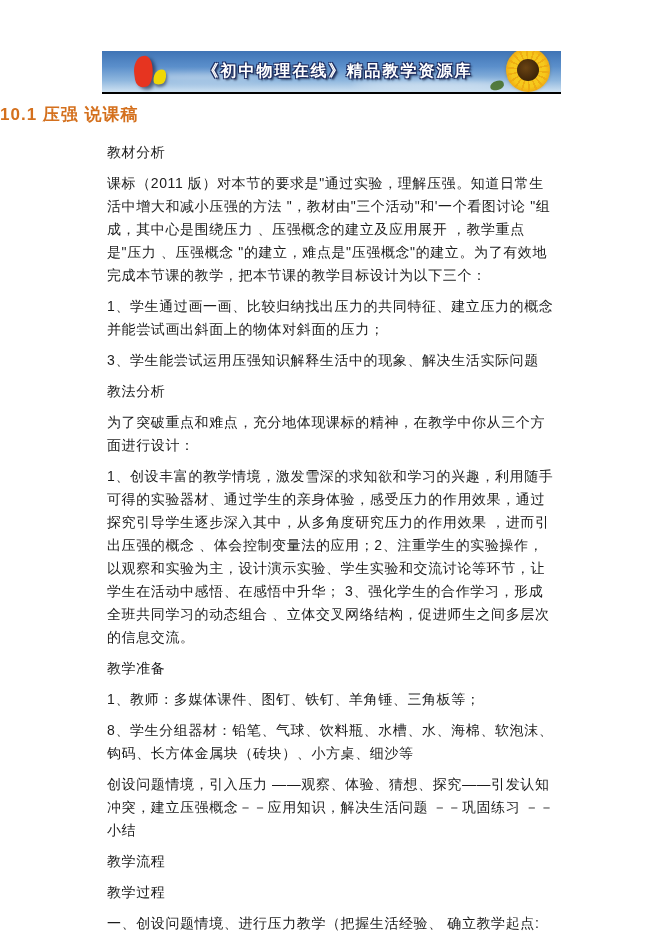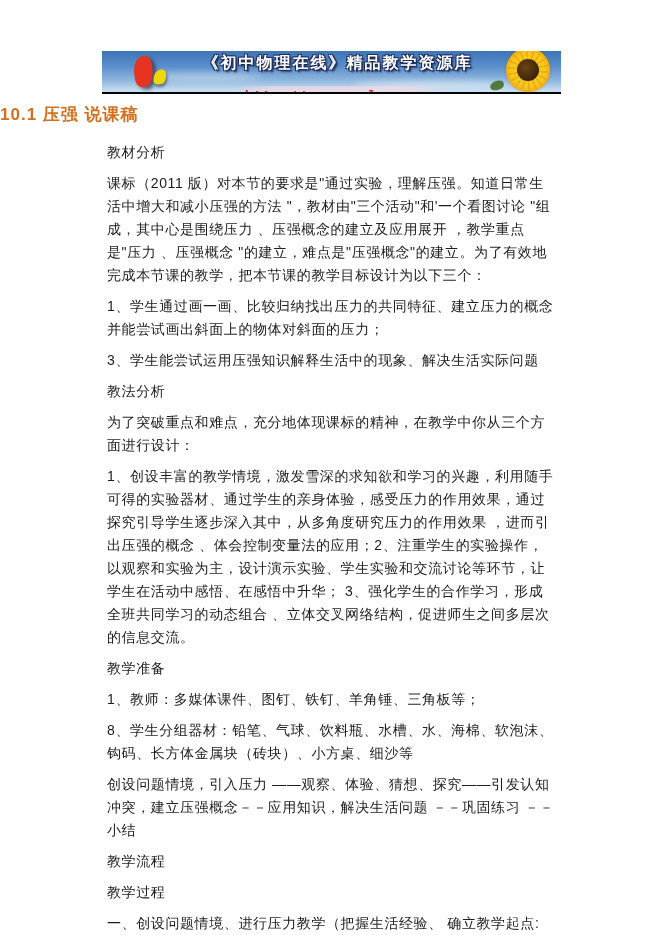--- a/index.html
+++ b/index.html
@@ -55,21 +55,21 @@
     transform:rotate(18deg);
     box-shadow:2px 2px 3px rgba(15,25,55,0.5);
   }
   
   .banner-text{
     position:absolute;left:0;top:0;width:100%;height:100%;
     padding-left:78px;padding-right:66px;
     text-align:center;
   }
   .site-name{
-    margin-top:2px;
+    margin-top:10px;
     font-size:16px;font-weight:bold;
     color:#ffffff;letter-spacing:2px;
     text-shadow:
       1px 1px 0 #1e2d60,-1px -1px 0 #1e2d60,
       1px -1px 0 #1e2d60,-1px 1px 0 #1e2d60,
       2px 2px 2px rgba(10,20,50,0.8);
     white-space:nowrap;
   }
   .site-url-band{
     display:inline-block;

